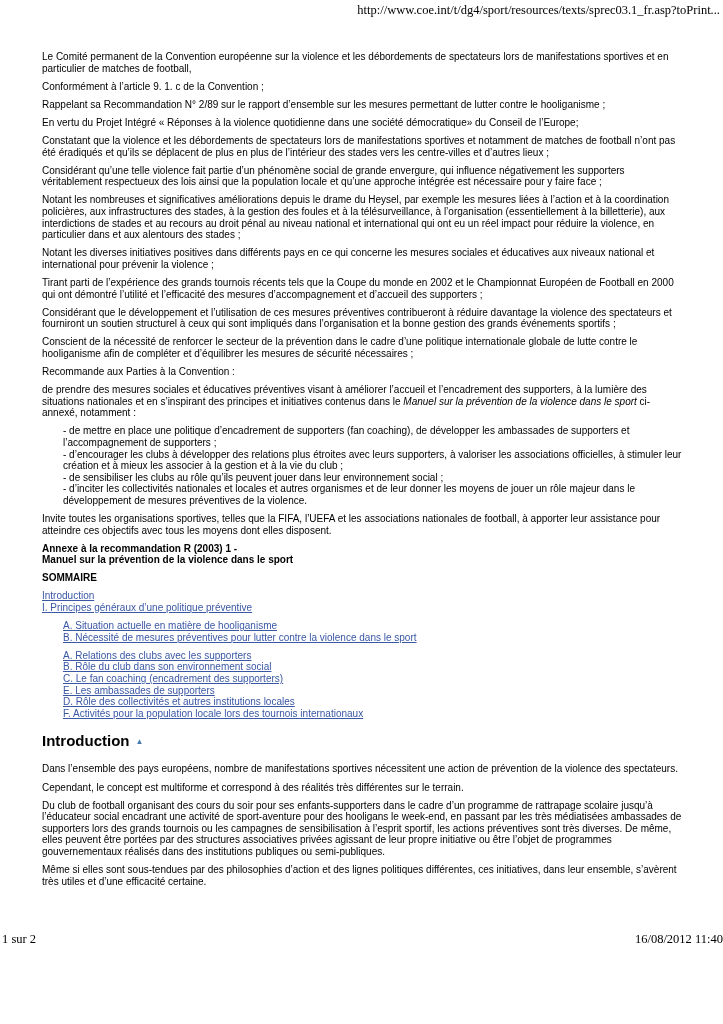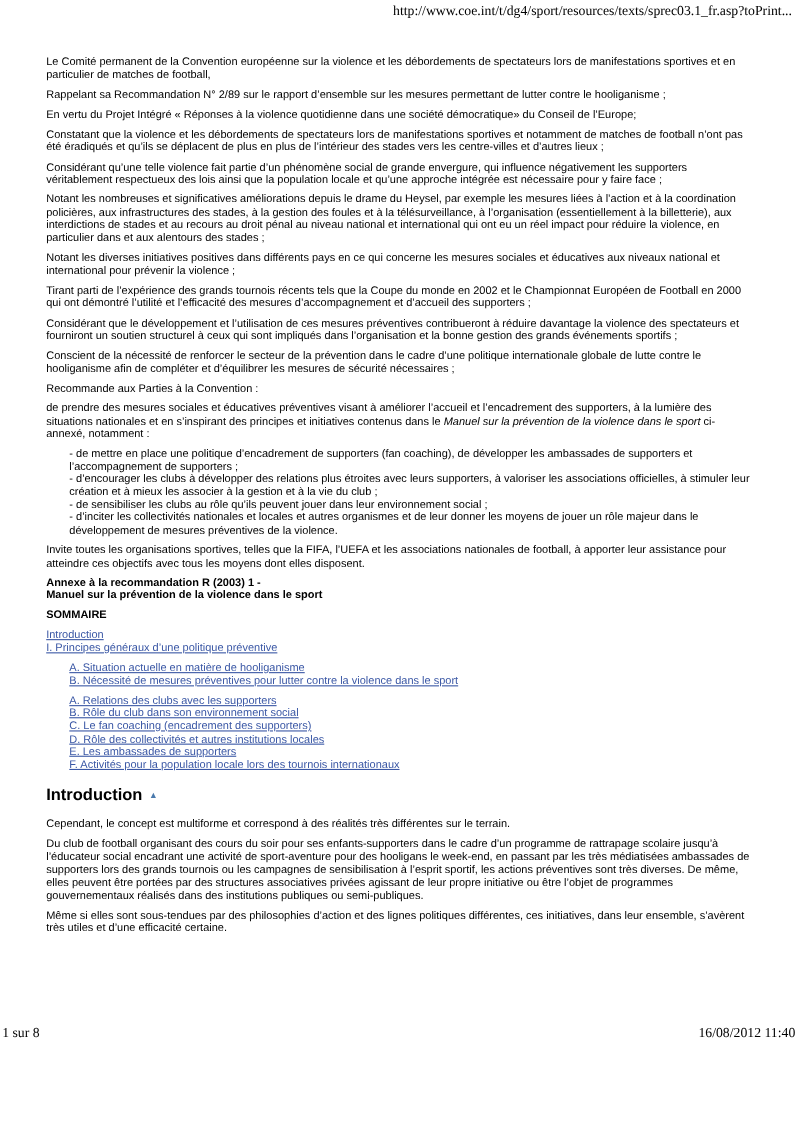--- a/index.html
+++ b/index.html
@@ -71,20 +71,21 @@
 </style>
 </head>
 <body>
 
 <div class="page">
   <div class="print-header">http://www.coe.int/t/dg4/sport/resources/texts/sprec03.1_fr.asp?toPrint...</div>
 
   <div class="content">
     <div>
         <div class="block">Le Comité permanent de la Convention européenne sur la violence et les débordements de spectateurs lors de manifestations sportives et en particulier de matches de football,</div>
+        <div class="block">Conformément à l’article 9. 1. c de la Convention ;</div>
         <div class="block">Rappelant sa Recommandation N° 2/89 sur le rapport d’ensemble sur les mesures permettant de lutter contre le hooliganisme ;</div>
         <div class="block">En vertu du Projet Intégré « Réponses à la violence quotidienne dans une société démocratique» du Conseil de l’Europe;</div>
         <div class="block">Constatant que la violence et les débordements de spectateurs lors de manifestations sportives et notamment de matches de football n’ont pas été éradiqués et qu’ils se déplacent de plus en plus de l’intérieur des stades vers les centre-villes et d’autres lieux ;</div>
         <div class="block">Considérant qu’une telle violence fait partie d’un phénomène social de grande envergure, qui influence négativement les supporters véritablement respectueux des lois ainsi que la population locale et qu’une approche intégrée est nécessaire pour y faire face ;</div>
         <div class="block">Notant les nombreuses et significatives améliorations depuis le drame du Heysel, par exemple les mesures liées à l’action et à la coordination policières, aux infrastructures des stades, à la gestion des foules et à la télésurveillance, à l’organisation (essentiellement à la billetterie), aux interdictions de stades et au recours au droit pénal au niveau national et international qui ont eu un réel impact pour réduire la violence, en particulier dans et aux alentours des stades ;</div>
         <div class="block">Notant les diverses initiatives positives dans différents pays en ce qui concerne les mesures sociales et éducatives aux niveaux national et international pour prévenir la violence ;</div>
         <div class="block">Tirant parti de l’expérience des grands tournois récents tels que la Coupe du monde en 2002 et le Championnat Européen de Football en 2000 qui ont démontré l’utilité et l’efficacité des mesures d’accompagnement et d’accueil des supporters ;</div>
         <div class="block">Considérant que le développement et l’utilisation de ces mesures préventives contribueront à réduire davantage la violence des spectateurs et fourniront un soutien structurel à ceux qui sont impliqués dans l’organisation et la bonne gestion des grands événements sportifs ;</div>
         <div class="block">Conscient de la nécessité de renforcer le secteur de la prévention dans le cadre d’une politique internationale globale de lutte contre le hooliganisme afin de compléter et d’équilibrer les mesures de sécurité nécessaires ;</div>
         <div class="block">Recommande aux Parties à la Convention :</div>
@@ -108,26 +109,27 @@
           <div class="toc-line"><a class="toc-link">I. Principes généraux d’une politique préventive</a></div>
         </div>
         <div class="block indent">
           <div class="toc-line"><a class="toc-link">A. Situation actuelle en matière de hooliganisme</a></div>
           <div class="toc-line"><a class="toc-link">B. Nécessité de mesures préventives pour lutter contre la violence dans le sport</a></div>
         </div>
         <div class="block indent">
           <div class="toc-line"><a class="toc-link">A. Relations des clubs avec les supporters</a></div>
           <div class="toc-line"><a class="toc-link">B. Rôle du club dans son environnement social</a></div>
           <div class="toc-line"><a class="toc-link">C. Le fan coaching (encadrement des supporters)</a></div>
+          <div class="toc-line"><a class="toc-link">E. Les ambassades de supporters</a></div>
           <div class="toc-line"><a class="toc-link">D. Rôle des collectivités et autres institutions locales</a></div>
-          <div class="toc-line"><a class="toc-link">E. Les ambassades de supporters</a></div>
           <div class="toc-line"><a class="toc-link">F. Activités pour la population locale lors des tournois internationaux</a></div>
         </div>
         <div class="section-h1"><span>Introduction</span><a class="back-top">▲</a></div>
+        <div class="block">Dans l’ensemble des pays européens, nombre de manifestations sportives nécessitent une action de prévention de la violence des spectateurs.</div>
         <div class="block">Cependant, le concept est multiforme et correspond à des réalités très différentes sur le terrain.</div>
         <div class="block">Du club de football organisant des cours du soir pour ses enfants-supporters dans le cadre d’un programme de rattrapage scolaire jusqu’à l’éducateur social encadrant une activité de sport-aventure pour des hooligans le week-end, en passant par les très médiatisées ambassades de supporters lors des grands tournois ou les campagnes de sensibilisation à l’esprit sportif, les actions préventives sont très diverses. De même, elles peuvent être portées par des structures associatives privées agissant de leur propre initiative ou être l’objet de programmes gouvernementaux réalisés dans des institutions publiques ou semi-publiques.</div>
         <div class="block">Même si elles sont sous-tendues par des philosophies d’action et des lignes politiques différentes, ces initiatives, dans leur ensemble, s’avèrent très utiles et d’une efficacité certaine.</div>
       </div>
   </div>
 
-  <div class="print-footer-left">1 sur 8</div>
+  <div class="print-footer-left">1 sur 2</div>
   <div class="print-footer-right">16/08/2012 11:40</div>
 </div>
 
 </body></html>

